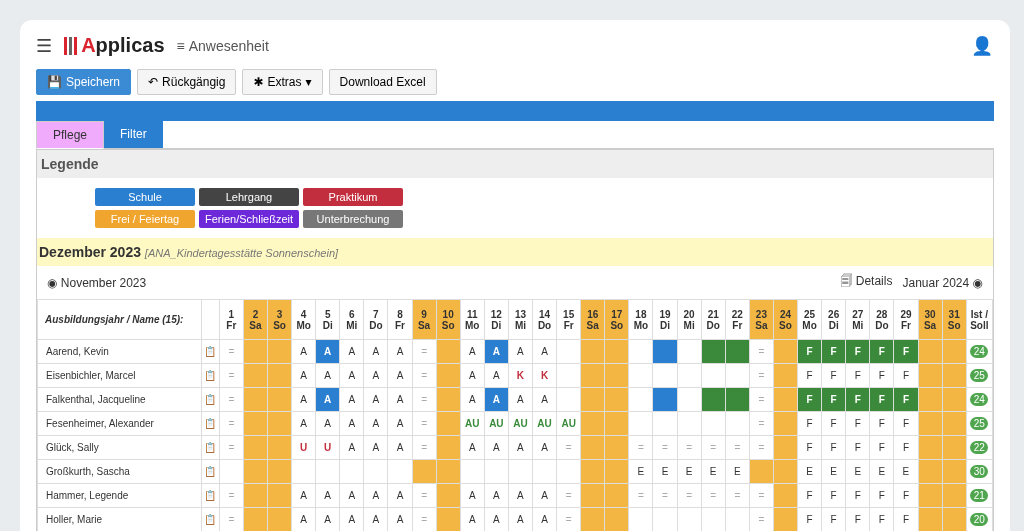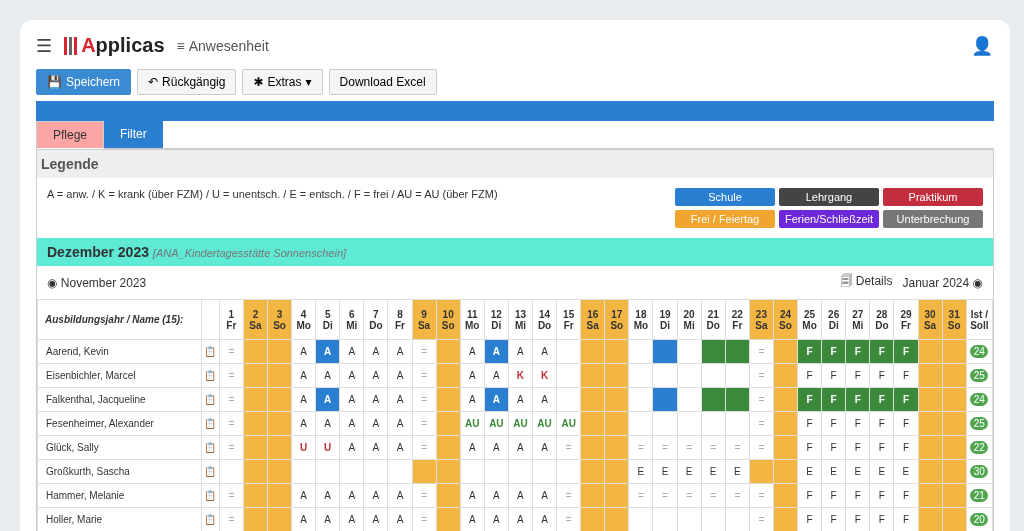--- a/index.html
+++ b/index.html
@@ -14,31 +14,31 @@
 .logo-bars span:nth-child(2){background:#666;}
 .breadcrumb { color: #555; font-size: 14px; display: flex; align-items: center; gap: 4px; }
 .spacer { flex: 1; }
 .user-icon { font-size: 18px; color: #333; }
 .toolbar { display: flex; gap: 6px; padding: 6px 0; }
 .btn { padding: 5px 10px; font-size: 12px; border: 1px solid #ccc; background: #f5f5f5; cursor: pointer; border-radius: 2px; display: inline-flex; align-items: center; gap: 4px; }
 .btn-primary { background: #3a8ad4; color: #fff; border-color: #3a8ad4; }
 .bluebar { background: #2b7fd0; height: 20px; width: 100%; }
 .tabs { display: flex; border-bottom: 1px solid #ccc; background: #fff; }
 .tab { padding: 6px 16px; font-size: 12px; cursor: pointer; }
-.tab.active { background: #fca5a5; border: 1px solid #ccc; border-bottom: 1px solid #fff; margin-bottom: -1px; }
+.tab.active { background: #f0abfc; border: 1px solid #ccc; border-bottom: 1px solid #fff; margin-bottom: -1px; }
 .tab.inactive { background: #2b7fd0; color: #ffffff; }
 .panel { border: 1px solid #ccc; margin-top: 0; }
 .panel-header { background: #eee; padding: 6px 4px; font-weight: bold; font-size: 14px; color: #555; }
 .legend-body { padding: 10px; display: flex; justify-content: space-between; align-items: flex-start; gap: 10px; }
 .legend-text { font-size: 11px; color: #333; white-space: nowrap; }
 .legend-badges { display: grid; grid-template-columns: repeat(3, 100px); gap: 4px; margin-left: 48px; }
 .badge { padding: 3px 6px; font-size: 11px; color: #fff; text-align: center; border-radius: 2px; }
 .b-blue{background:#2b7fd0;} .b-dark{background:#444;} .b-red{background:#c32e3e;}
 .b-orange{background:#f0a52e;} .b-green{background:#6d28d9;} .b-gray{background:#777;}
-.month-header { background: #5eead4; padding: 6px 10px; font-size: 14px; color: #555; }
+.month-header { background: #fef9c3; padding: 6px 2px; font-size: 14px; color: #555; }
 .month-header b { color: #333; }
 .month-sub { font-size: 11px; color: #777; font-style: italic; }
 .navrow { display: flex; align-items: center; padding: 6px 10px; font-size: 12px; gap:10px; }
 .navrow .center { flex: 1; text-align: right; }
 .navrow .right { text-align: right; }
 .grid { border-collapse: collapse; width: 100%; table-layout: fixed; }
 .grid th, .grid td { border: 1px solid #ddd; text-align: center; font-size: 10px; padding: 2px 0; height: 24px; overflow: hidden; }
 .name-col { width: 150px; text-align: left !important; padding-left: 8px !important; font-size: 11px; }
 .cal-col { width: 16px; }
 .day-col { width: 22px; }
@@ -86,21 +86,20 @@
 
   <div class="bluebar"></div>
   <div class="tabs">
     <div class="tab active">Pflege</div>
     <div class="tab inactive">Filter</div>
   </div>
 
   <div class="panel">
     <div class="panel-header">Legende</div>
     <div class="legend-body">
-      <div class="legend-text">A = anw. / K = krank (über FZM) / U = unentsch. / E = entsch. / F = frei / AU = AU (über FZM)</div>
       <div class="legend-badges" id="legend-badges">
           <div class="badge b-blue">Schule</div>
           <div class="badge b-dark">Lehrgang</div>
           <div class="badge b-red">Praktikum</div>
           <div class="badge b-orange">Frei / Feiertag</div>
           <div class="badge b-green">Ferien/Schließzeit</div>
           <div class="badge b-gray">Unterbrechung</div>
         </div>
     </div>
 
@@ -399,21 +398,21 @@
             <td class="">E</td>
             <td class="">E</td>
             <td class="">E</td>
             <td class="">E</td>
             <td class="">E</td>
             <td class="weekend"></td>
             <td class="weekend"></td>
             <td><span class="sum-pill">30</span></td>
           </tr>
           <tr>
-            <td class="name-col">Hammer, Melanie</td>
+            <td class="name-col">Hammer, Legende</td>
             <td>📋</td>
             <td class="hash">=</td>
             <td class="weekend"></td>
             <td class="weekend"></td>
             <td class="">A</td>
             <td class="">A</td>
             <td class="">A</td>
             <td class="">A</td>
             <td class="">A</td>
             <td class="hash">=</td>

